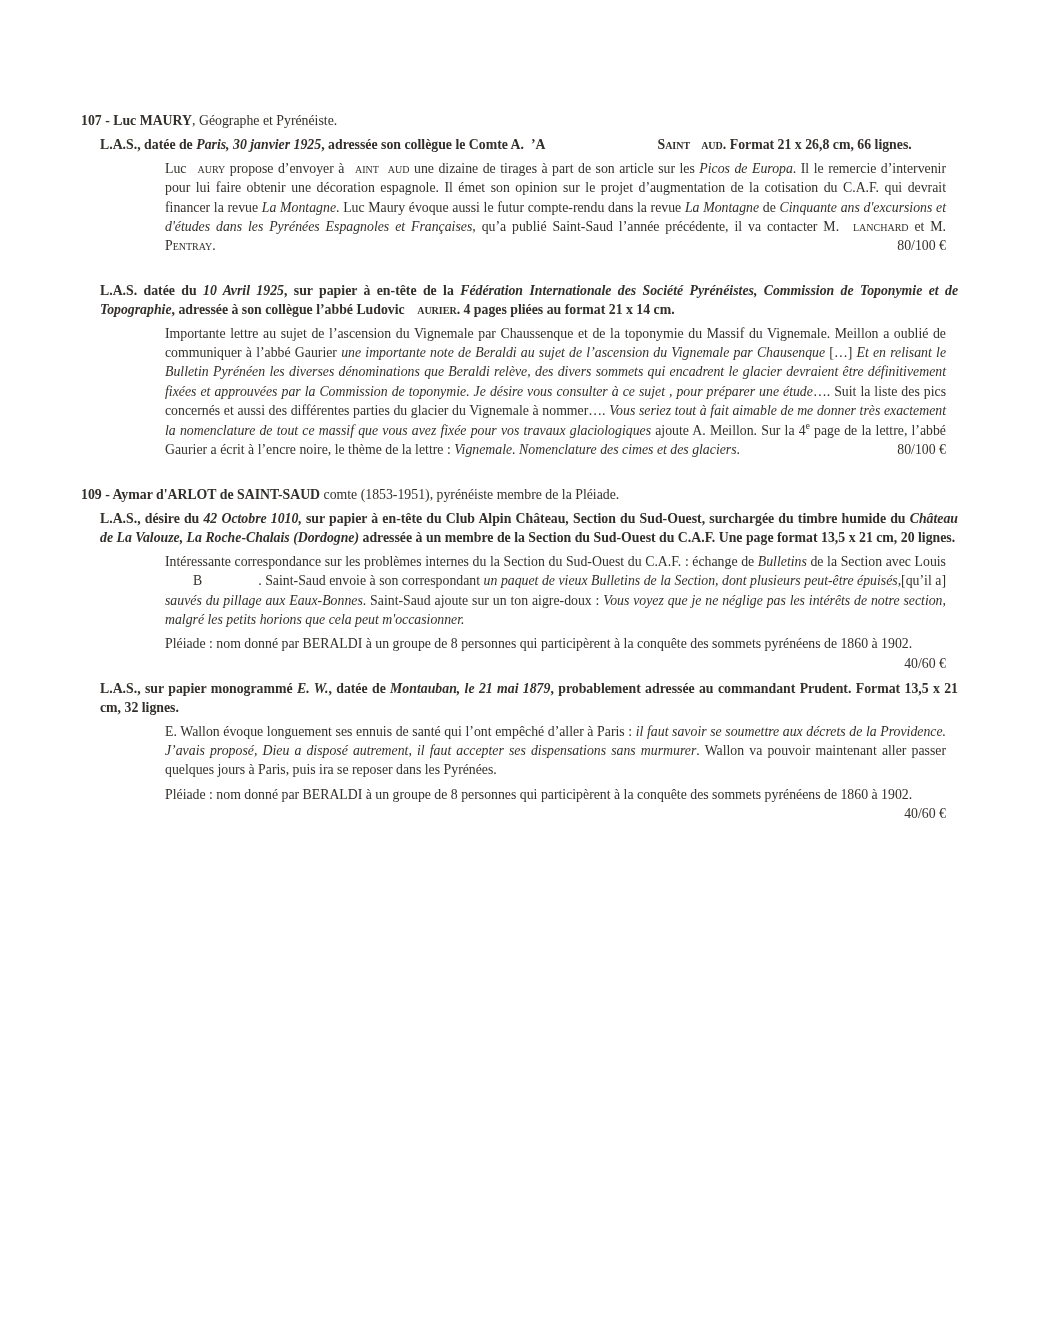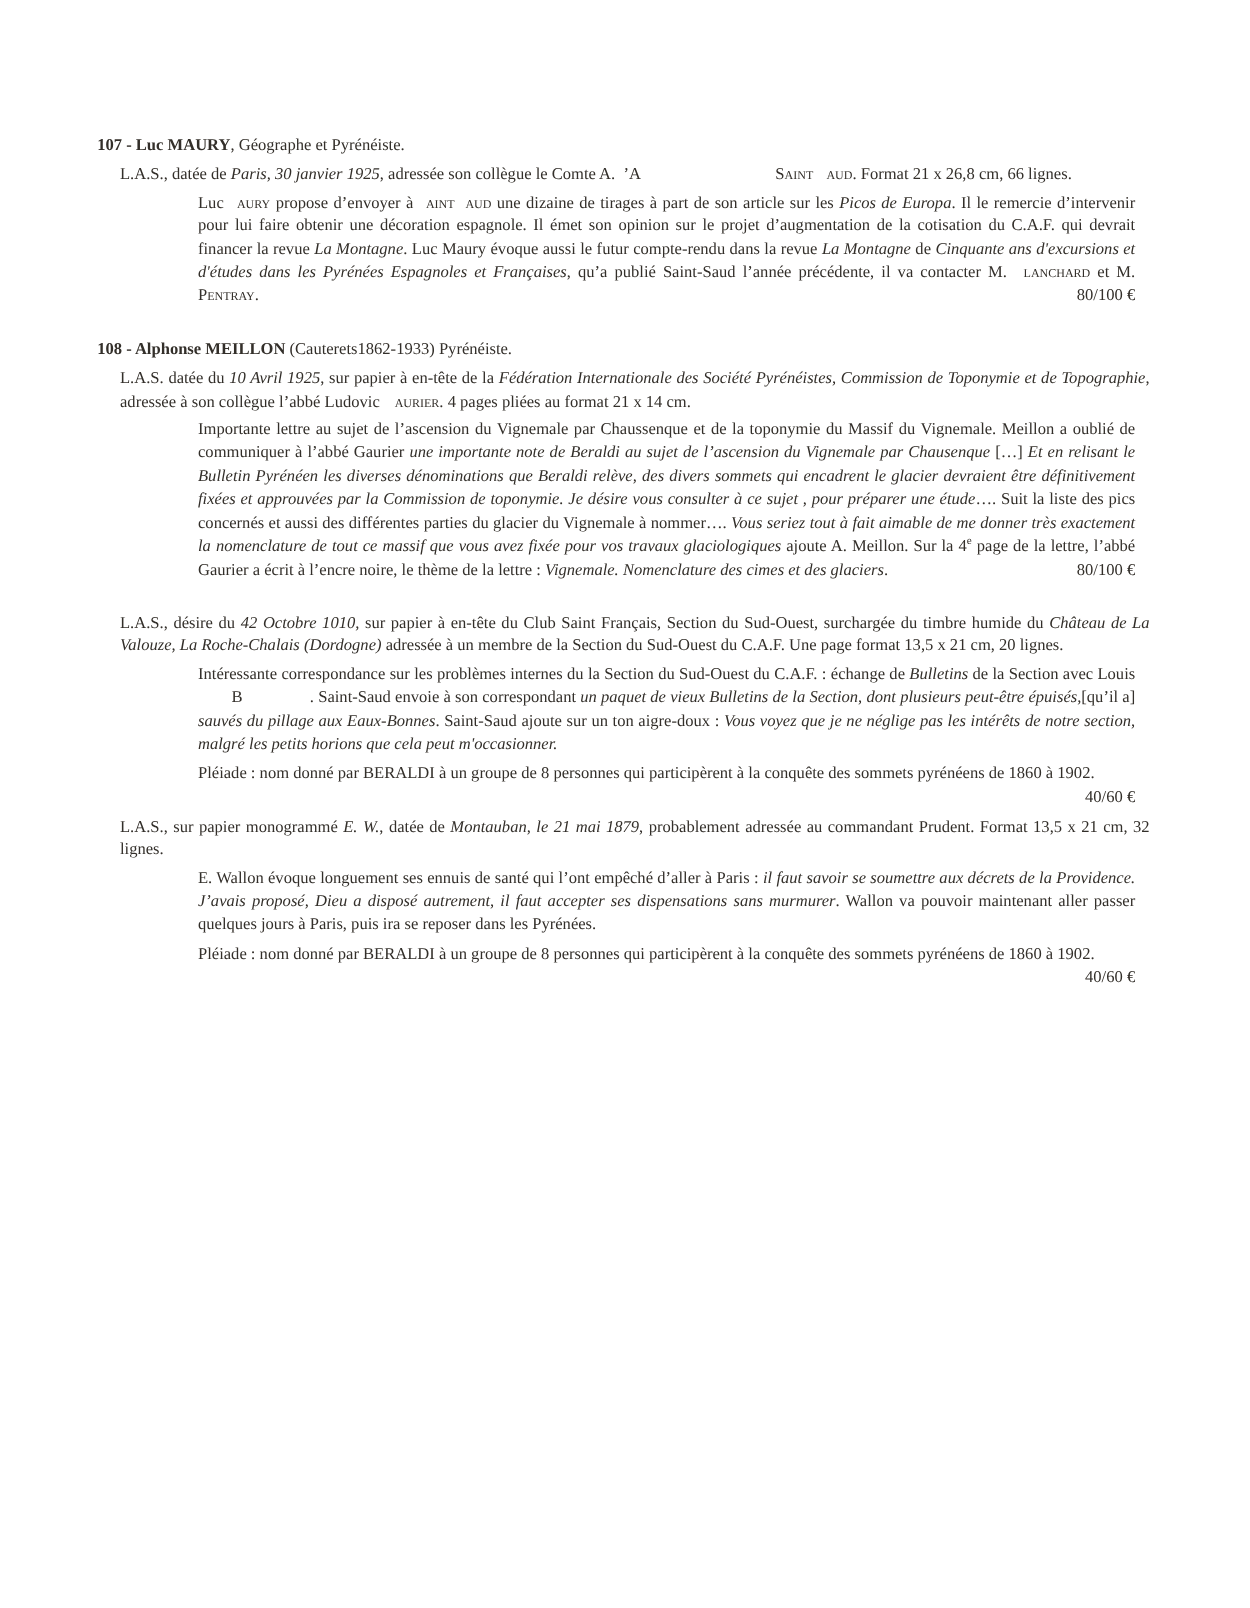--- a/index.html
+++ b/index.html
@@ -29,20 +29,21 @@
     font-weight: normal;
     font-size: 13.8px;
     margin: 0 0 5px 19px;
     text-indent: -19px;
     text-align: justify;
     font-family: Liberation Serif, serif;
   }
   .meta {
     margin: 0 0 4px 19px;
     text-align: justify;
+    font-weight: bold;
   }
   .body-para {
     margin: 4px 12px 0 84px;
     text-align: justify;
   }
   .body-para + .body-para { margin-top: 5px; }
   .b  { font-weight: bold; }
   .i  { font-style: italic; }
   .sc { font-variant: small-caps; }
   .sup { vertical-align: super; font-size: 68%; line-height: 0; }
@@ -53,26 +54,26 @@
 <body>
 
 <div class="page">
   <main class="content" id="entries">
       <article class="entry">
         <h3 class="heading"><span class="b">107 - Luc MAURY</span><span>, Géographe et Pyrénéiste.</span></h3>
         <p class="meta"><span>L.A.S., datée de </span><span class="i">Paris, 30 janvier 1925</span><span>, adressée son collègue le Comte A.&nbsp;&nbsp;’A</span><span class="gap" style="width: 112px;"></span><span class="sc">Saint</span><span class="gap" style="width: 11px;"></span><span class="sc">aud</span><span>. Format 21 x 26,8 cm, 66 lignes.</span></p>
         <p class="body-para"><span>Luc</span><span class="gap" style="width: 11px;"></span><span class="sc">aury</span><span> propose d’envoyer à </span><span class="gap" style="width: 6px;"></span><span class="sc">aint</span><span class="gap" style="width: 9px;"></span><span class="sc">aud</span><span> une dizaine de tirages à part de son article sur les </span><span class="i">Picos de Europa</span><span>. Il le remercie d’intervenir pour lui faire obtenir une décoration espagnole. Il émet son opinion sur le projet d’augmentation de la cotisation du C.A.F. qui devrait financer la revue </span><span class="i">La Montagne</span><span>. Luc Maury évoque aussi le futur compte-rendu dans la revue </span><span class="i">La Montagne</span><span> de </span><span class="i">Cinquante ans d'excursions et d'études dans les Pyrénées Espagnoles et Françaises</span><span>, qu’a publié Saint-Saud l’année précédente, il va contacter M. </span><span class="gap" style="width: 8px;"></span><span class="sc">lanchard</span><span> et M. </span><span class="sc">Pentray</span><span>.</span><span class="price">80/100 €</span></p>
       </article>
       <article class="entry">
-        <h3 class="heading"><span class="b">108 - Alphonse MEILLON</span><span> (Cauterets1862-1933) Pyrénéiste.</span></h3>
         <p class="meta"><span>L.A.S. datée du </span><span class="i">10 Avril 1925</span><span>, sur papier à en-tête de la </span><span class="i">Fédération Internationale des Société Pyrénéistes, Commission de Toponymie et de Topographie</span><span>, adressée à son collègue l’abbé Ludovic </span><span class="gap" style="width: 9px;"></span><span class="sc">aurier</span><span>. 4 pages pliées au format 21 x 14 cm.</span></p>
         <p class="body-para"><span>Importante lettre au sujet de l’ascension du Vignemale par Chaussenque et de la toponymie du Massif du Vignemale. Meillon a oublié de communiquer à l’abbé Gaurier </span><span class="i">une importante note de Beraldi au sujet de l’ascension du Vignemale par Chausenque</span><span> […] </span><span class="i">Et en relisant le Bulletin Pyrénéen les diverses dénominations que Beraldi relève, des divers sommets qui encadrent le glacier devraient être définitivement fixées et approuvées par la Commission de toponymie. Je désire vous consulter à ce sujet , pour préparer une étude</span><span>…. Suit la liste des pics concernés et aussi des différentes parties du glacier du Vignemale à nommer…. </span><span class="i">Vous seriez tout à fait aimable de me donner très exactement la nomenclature de tout ce massif que vous avez fixée pour vos travaux glaciologiques</span><span> ajoute A. Meillon. Sur la 4</span><span class="sup">e</span><span> page de la lettre, l’abbé Gaurier a écrit à l’encre noire, le thème de la lettre : </span><span class="i">Vignemale. Nomenclature des cimes et des glaciers</span><span>.</span><span class="price">80/100 €</span></p>
       </article>
       <article class="entry">
-        <p class="meta"><span>L.A.S., désire du </span><span class="i">42 Octobre 1010,</span><span> sur papier à en-tête du Club Saint Français, Section du Sud-Ouest, surchargée du timbre humide du </span><span class="i">Château de La Valouze, La Roche-Chalais (Dordogne)</span><span> adressée à un membre de la Section du Sud-Ouest du C.A.F. Une page format 13,5 x 21 cm, 20 lignes.</span></p>
+        <h3 class="heading"><span class="b">109 - Aymar d'ARLOT de SAINT-SAUD</span><span> comte (1853-1951), pyrénéiste membre de la Pléiade.</span></h3>
+        <p class="meta"><span>L.A.S., désire du </span><span class="i">42 Octobre 1010,</span><span> sur papier à en-tête du Club Alpin Château, Section du Sud-Ouest, surchargée du timbre humide du </span><span class="i">Château de La Valouze, La Roche-Chalais (Dordogne)</span><span> adressée à un membre de la Section du Sud-Ouest du C.A.F. Une page format 13,5 x 21 cm, 20 lignes.</span></p>
         <p class="body-para"><span>Intéressante correspondance sur les problèmes internes du la Section du Sud-Ouest du C.A.F. : échange de </span><span class="i">Bulletins</span><span> de la Section avec Louis</span><span class="gap" style="width: 28px;"></span><span>B</span><span class="gap" style="width: 56px;"></span><span>. Saint-Saud envoie à son correspondant </span><span class="i">un paquet de vieux Bulletins de la Section, dont plusieurs peut-être épuisés,</span><span>[qu’il a] </span><span class="i">sauvés du pillage aux Eaux-Bonnes</span><span>. Saint-Saud ajoute sur un ton aigre-doux : </span><span class="i">Vous voyez que je ne néglige pas les intérêts de notre section, malgré les petits horions que cela peut m'occasionner.</span></p>
         <p class="body-para"><span>Pléiade : nom donné par BERALDI à un groupe de 8 personnes qui participèrent à la conquête des sommets pyrénéens de 1860 à 1902.</span><span class="price">40/60 €</span></p>
       </article>
       <article class="entry">
         <p class="meta"><span>L.A.S., sur papier monogrammé </span><span class="i">E. W.</span><span>, datée de </span><span class="i">Montauban, le 21 mai 1879</span><span>, probablement adressée au commandant Prudent. Format 13,5 x 21 cm, 32 lignes.</span></p>
         <p class="body-para"><span>E. Wallon évoque longuement ses ennuis de santé qui l’ont empêché d’aller à Paris : </span><span class="i">il faut savoir se soumettre aux décrets de la Providence. J’avais proposé, Dieu a disposé autrement, il faut accepter ses dispensations sans murmurer</span><span>. Wallon va pouvoir maintenant aller passer quelques jours à Paris, puis ira se reposer dans les Pyrénées.</span></p>
         <p class="body-para"><span>Pléiade : nom donné par BERALDI à un groupe de 8 personnes qui participèrent à la conquête des sommets pyrénéens de 1860 à 1902.</span><span class="price">40/60 €</span></p>
       </article>
     </main>
 </div>

